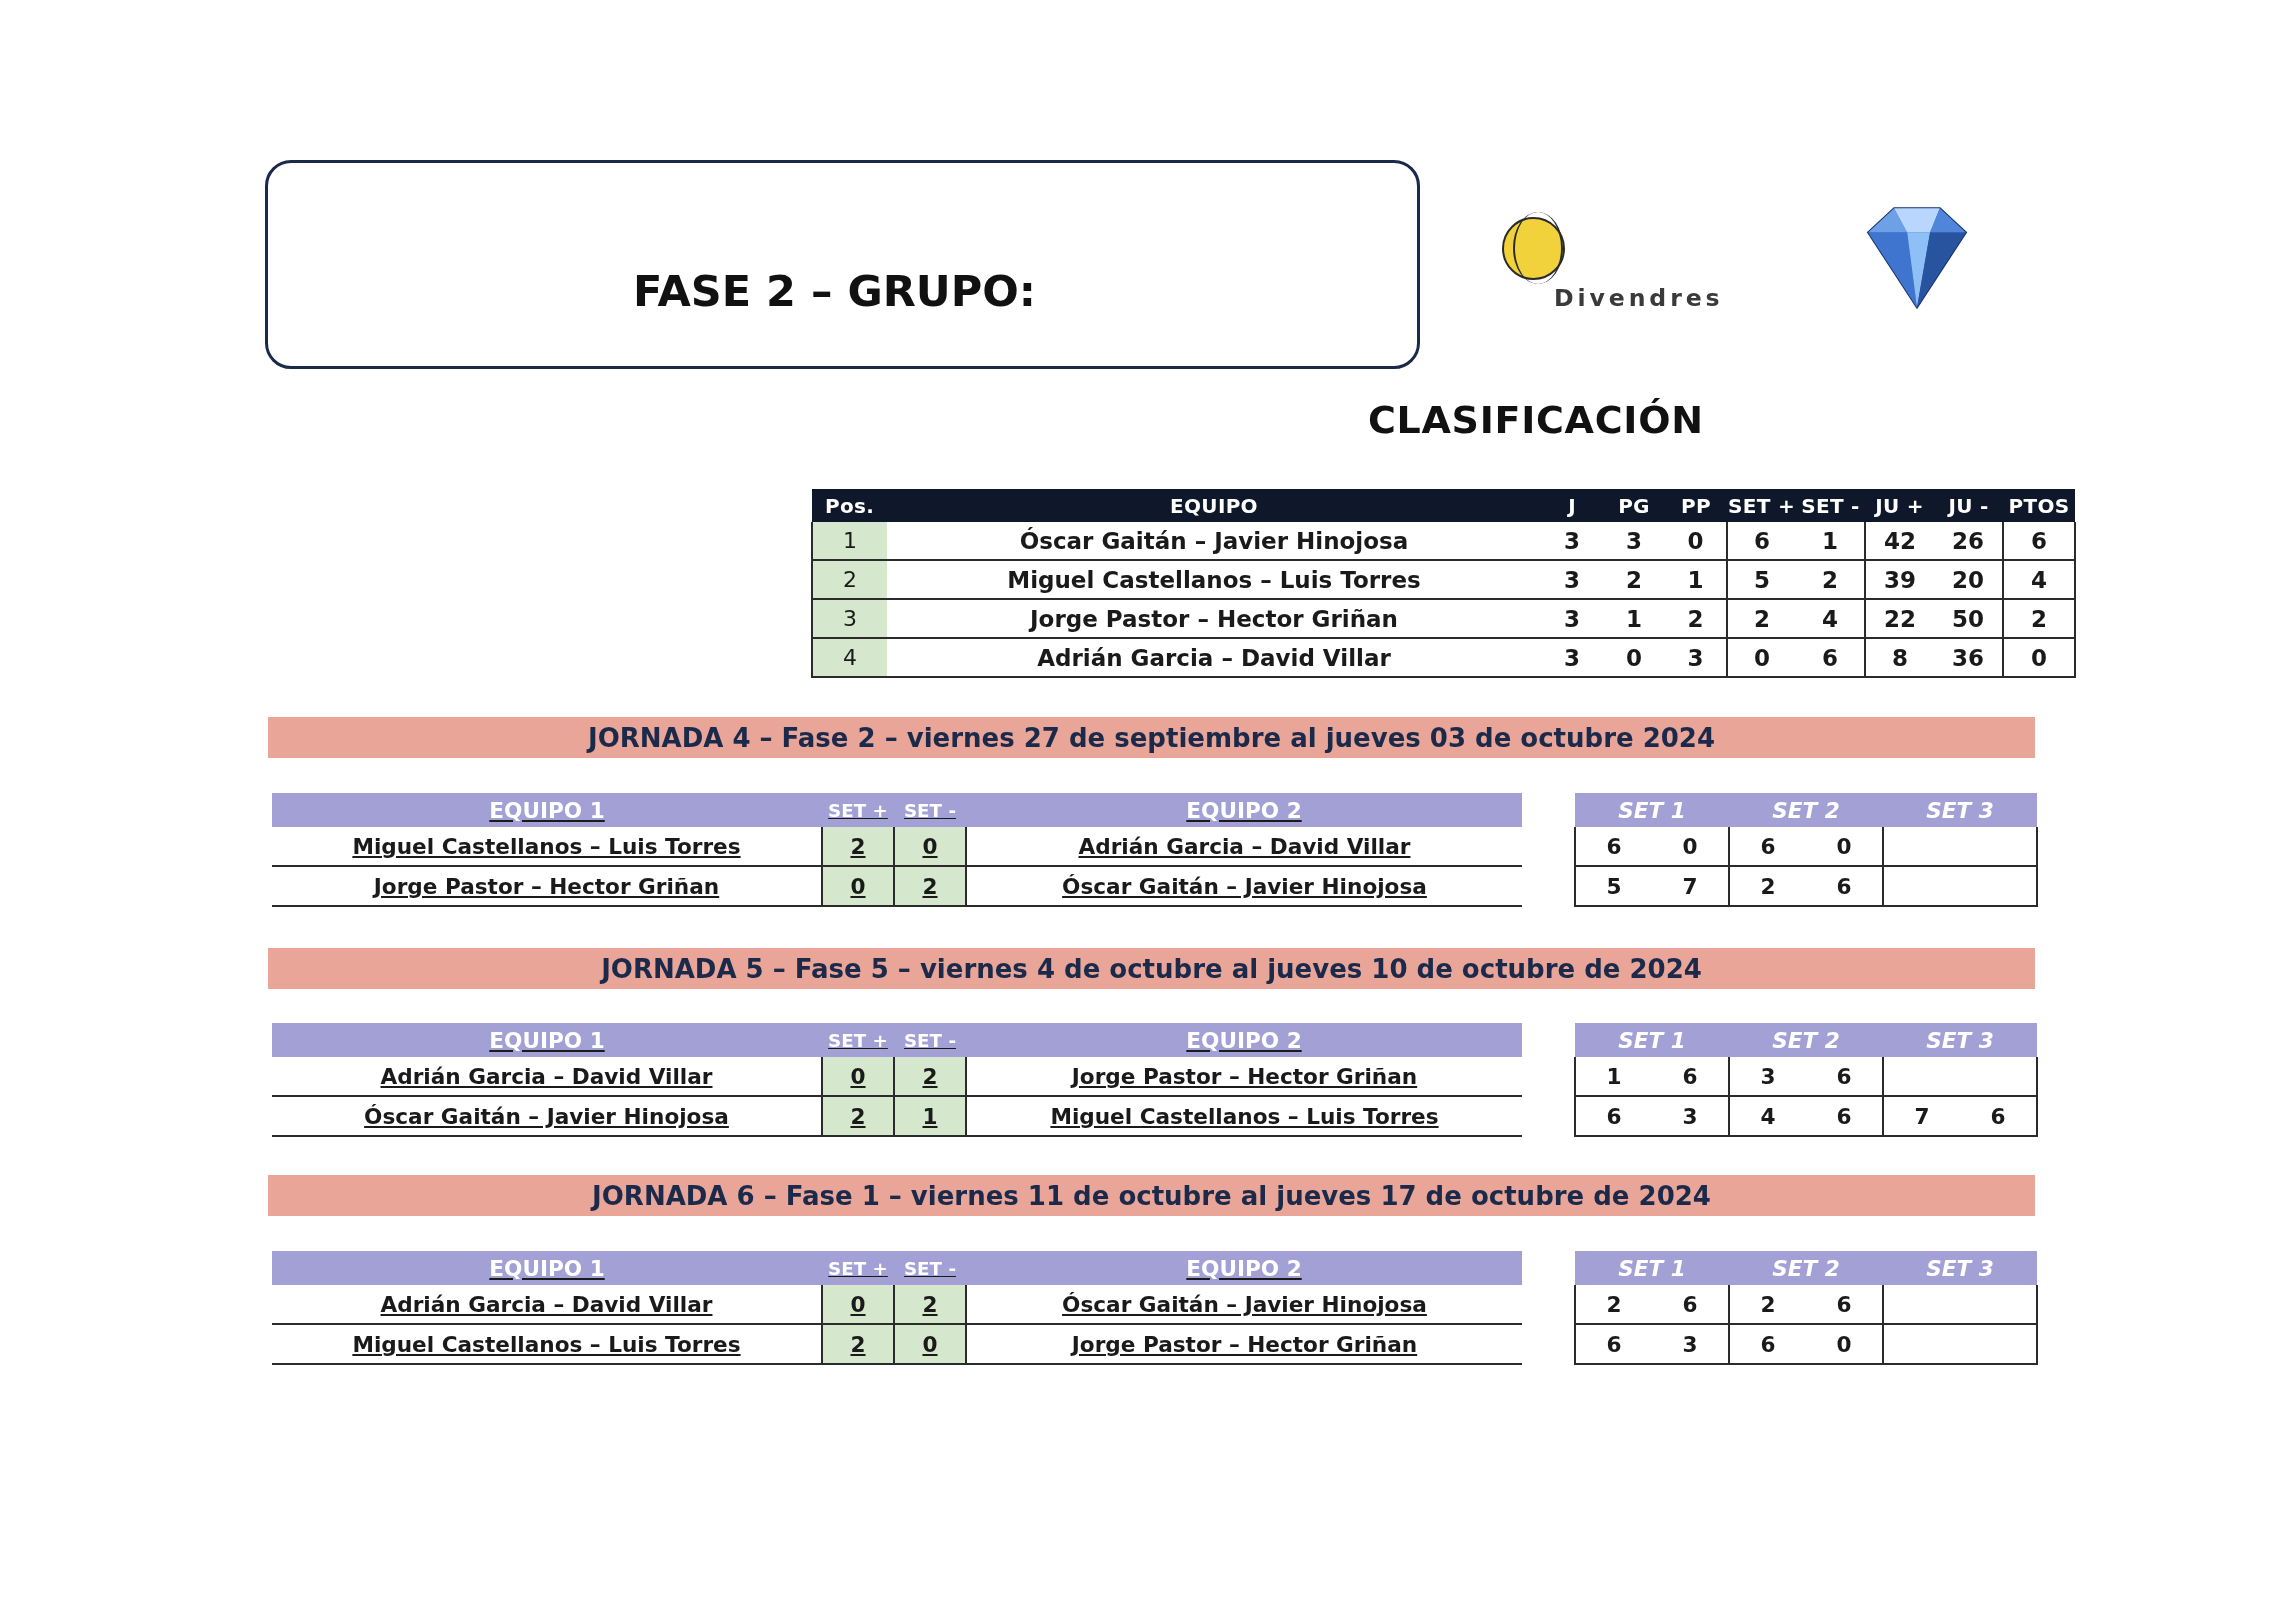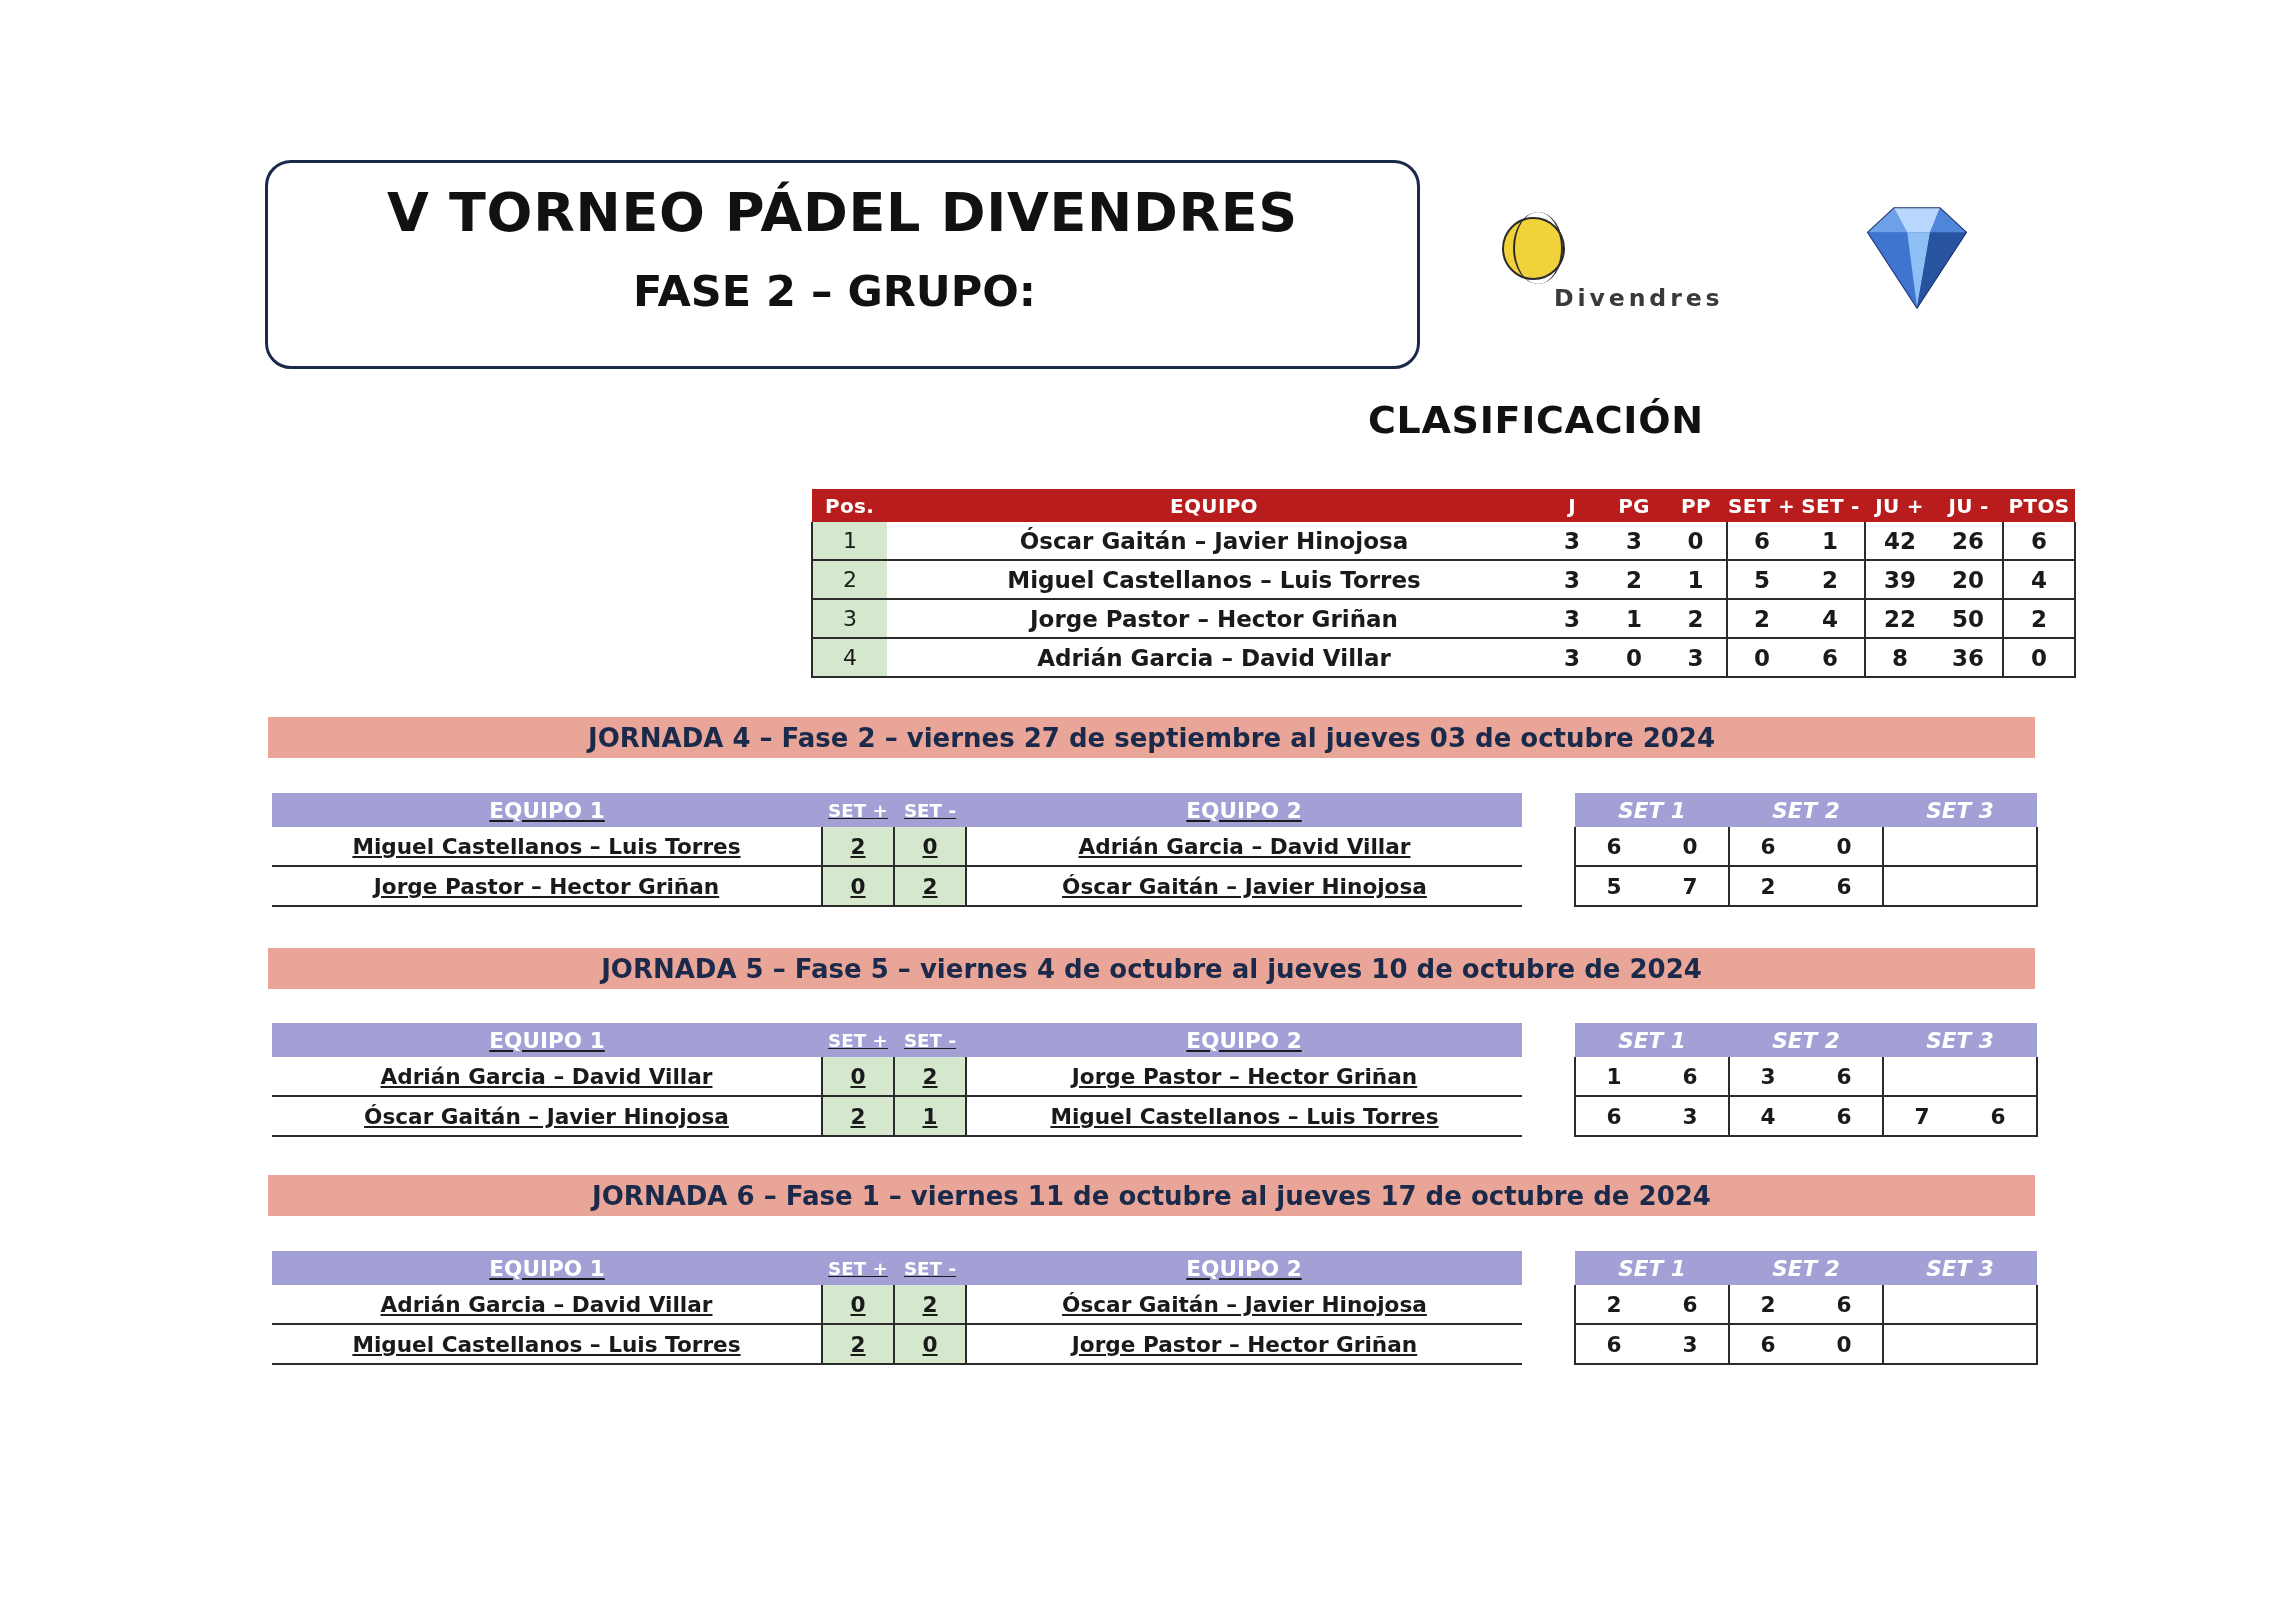--- a/index.html
+++ b/index.html
@@ -123,21 +123,21 @@
     color: #111111;
     letter-spacing: 0.7px;
   }
 
   
   table {
     border-collapse: collapse;
     table-layout: fixed;
   }
   .hdr {
-    background: #b91c1c;
+    background: #0f172a;
     color: #ffffff;
     font-weight: bold;
     text-align: center;
     font-size: 20px;
     letter-spacing: 0.3px;
   }
 
   
   .clas-table {
     position: absolute;
@@ -240,21 +240,20 @@
     font-weight: bold;
     border-bottom: 2px solid #2b2b2b;
   }
   .sc.b-left { border-left: 2px solid #2b2b2b; }
   .sc.b-right { border-right: 2px solid #2b2b2b; }
 </style>
 </head>
 <body>
 
 <div class="title-box">
-  <div class="title-line1">V  TORNEO  PÁDEL DIVENDRES</div>
   <div class="title-line2">
     <span class="title-fase">FASE  2 – GRUPO:</span>
   </div>
 </div>
 
 <div class="logo">
   <div class="logo-ball"></div>
   <div class="logo-sub">Divendres</div>
   <svg class="diamond-svg" width="124" height="111" viewBox="0 0 190 170">
     <polygon points="20,45 60,8 130,8 170,45 95,160" fill="#2f63c4" stroke="#17306b" stroke-width="3"></polygon>

